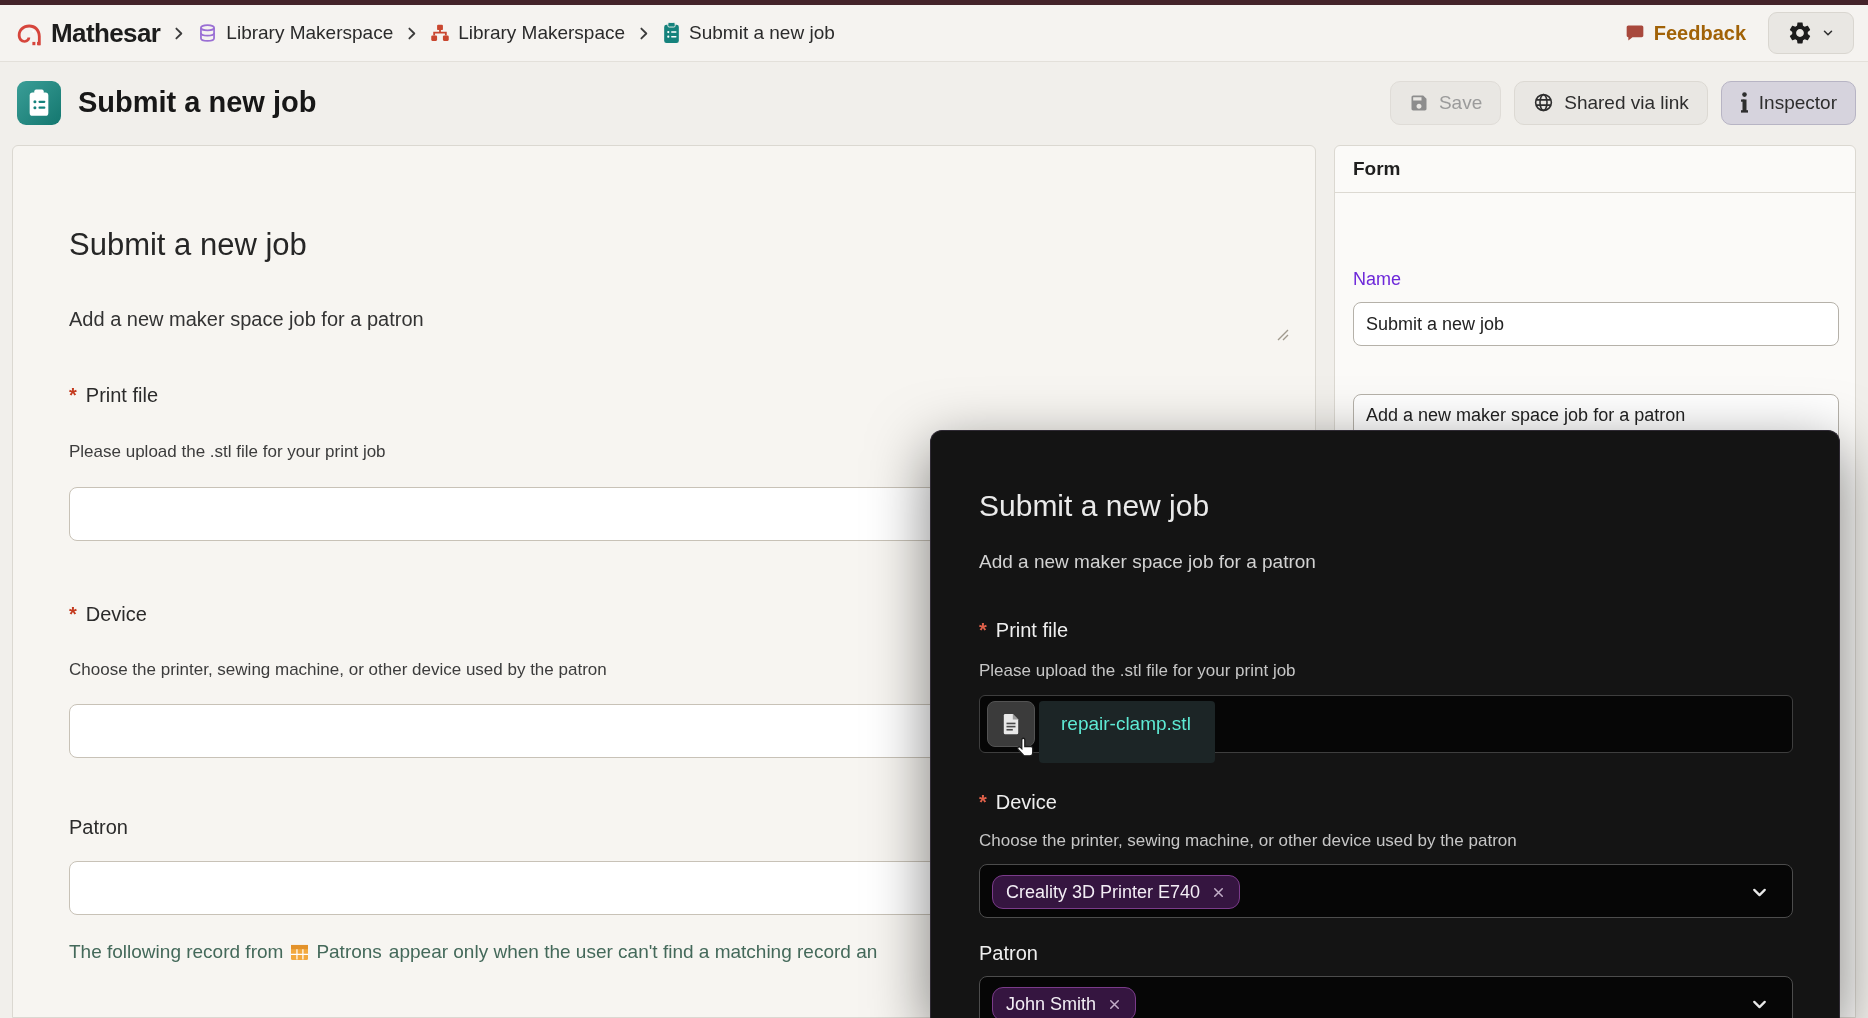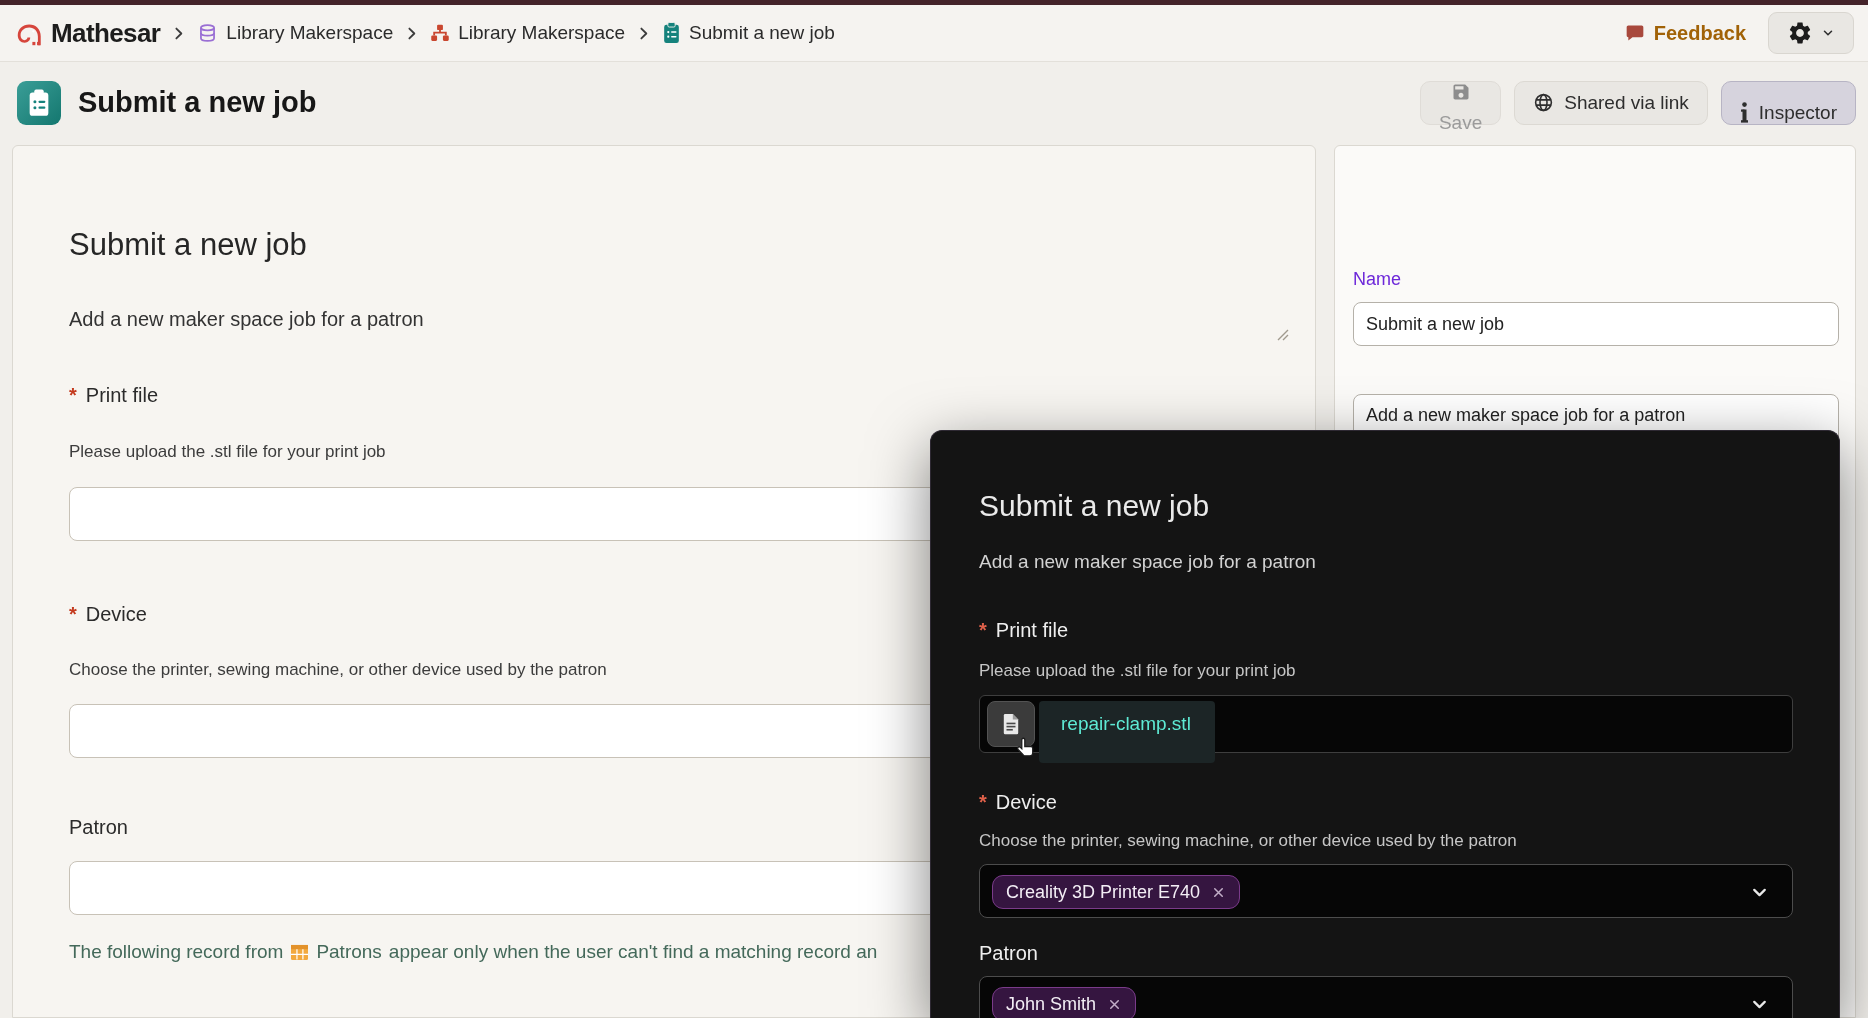--- a/index.html
+++ b/index.html
@@ -31,22 +31,22 @@
     width:44px;height:44px;border-radius:9px;background:linear-gradient(135deg,#3a9e97,#14776f);
     display:flex;align-items:center;justify-content:center;flex:0 0 auto;
   }
   .page-title{margin-left:17px;font-size:29px;font-weight:700;color:#171717;}
   .header-actions{margin-left:auto;display:flex;align-items:center;gap:13px;}
   .hbtn{
     height:44px;border-radius:10px;display:flex;align-items:center;gap:10px;padding:0 18px;
     font-size:19px;cursor:pointer;box-sizing:border-box;
   }
   .hbtn-plain{background:#e9e7e3;border:1px solid #dcd9d3;color:#2e2e2e;}
-  .hbtn-disabled{background:#e9e7e3;border:1px solid #dfdcd7;color:#9b9b9b;flex-direction:column;}
-  .hbtn-active{background:#d6d3dd;border:1px solid #b7b4c4;color:#2e2e2e;align-items:flex-end;}
+  .hbtn-disabled{background:#e9e7e3;border:1px solid #dfdcd7;color:#9b9b9b;}
+  .hbtn-active{background:#d6d3dd;border:1px solid #b7b4c4;color:#2e2e2e;}
   
   .main-card{
     position:absolute;left:12px;top:145px;width:1304px;height:873px;
     background:#f7f5f1;border:1px solid #dbd8d1;border-radius:6px 6px 0 0;box-sizing:border-box;z-index:1;
   }
   .mc-title{position:absolute;left:56px;top:81px;font-size:31px;font-weight:400;color:#262626;}
   .mc-desc{position:absolute;left:56px;top:162px;font-size:20px;color:#333;}
   .mc-grip{position:absolute;right:26px;top:182px;cursor:nwse-resize;}
   .fld-label{position:absolute;left:56px;font-size:20px;color:#2b2b2b;display:flex;gap:9px;align-items:baseline;}
   .req{color:#c43a1e;font-weight:700;}
@@ -296,20 +296,21 @@
         <rect x="1" y="1" width="18" height="4.5" fill="#e3922a"></rect>
         <path d="M7.3 5.5v11M13.6 5.5v11M1 11h18" stroke="#fff" stroke-width="1.3"></path>
       </svg>
     </span>
     <span>Patrons</span>
     <span>appear only when the user can't find a matching record an</span>
   </div>
 </div>
 
 <div class="inspector">
+  <div class="insp-head">Form</div>
   <div class="insp-label" style="top:123px">Name</div>
   <input class="insp-input" style="top: 156px;" value="Submit a new job">
   <div class="insp-label" style="top:361px">Description</div>
   <textarea class="insp-textarea" style="">Add a new maker space job for a patron</textarea>
 </div>
 
 <div class="modal">
   <div class="md-title">Submit a new job</div>
   <div class="md-desc">Add a new maker space job for a patron</div>
 

